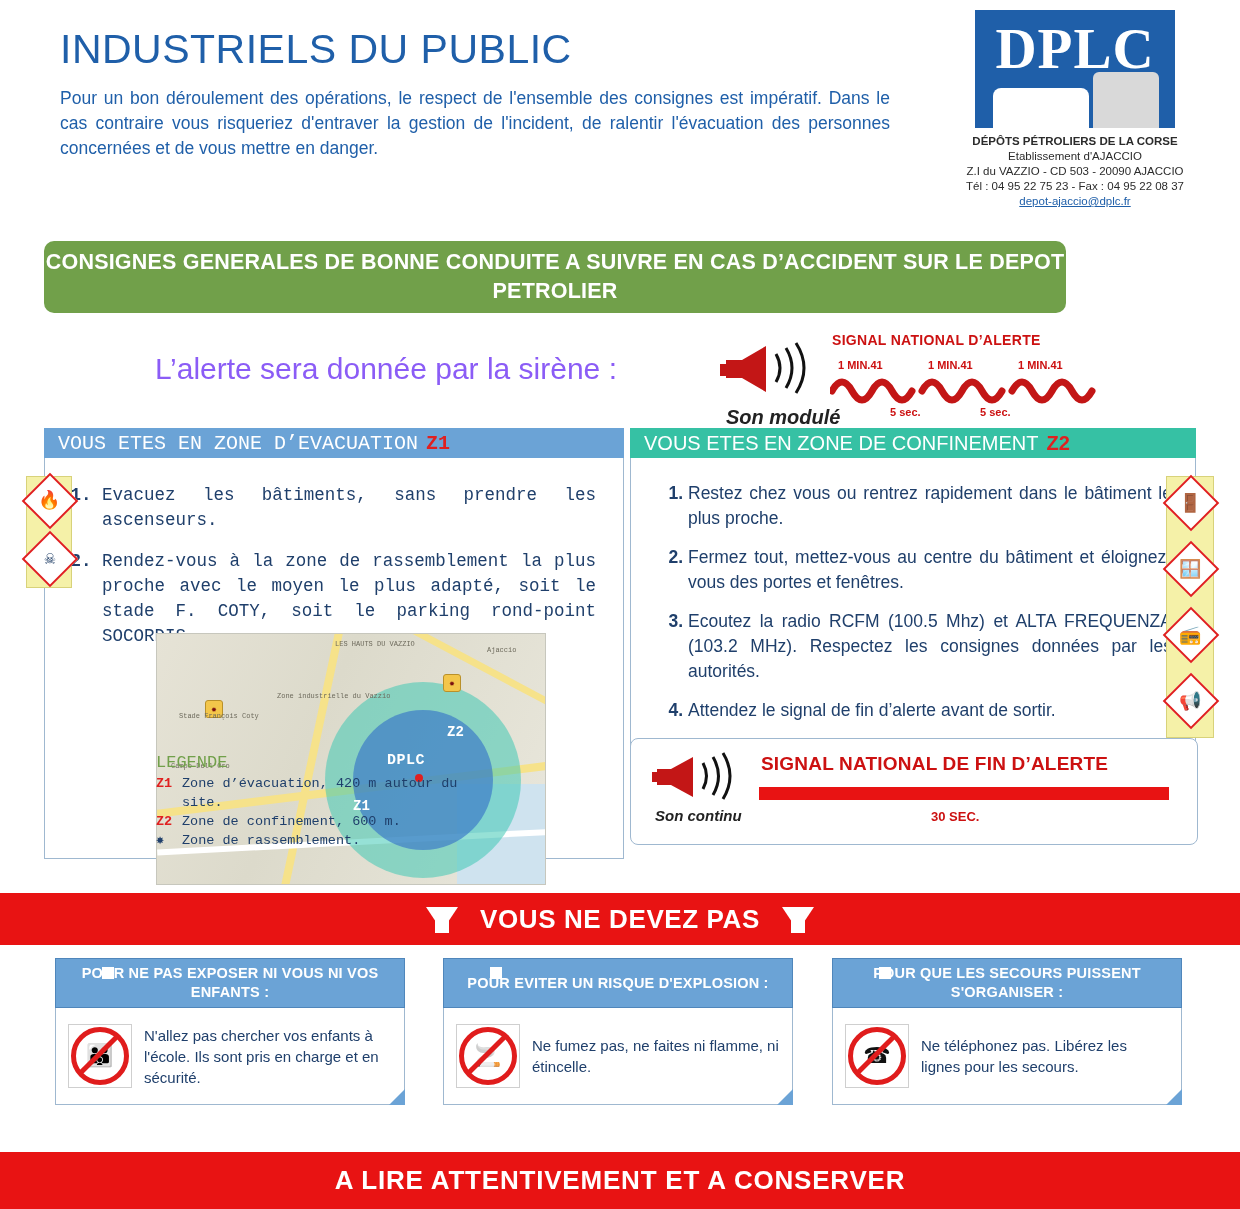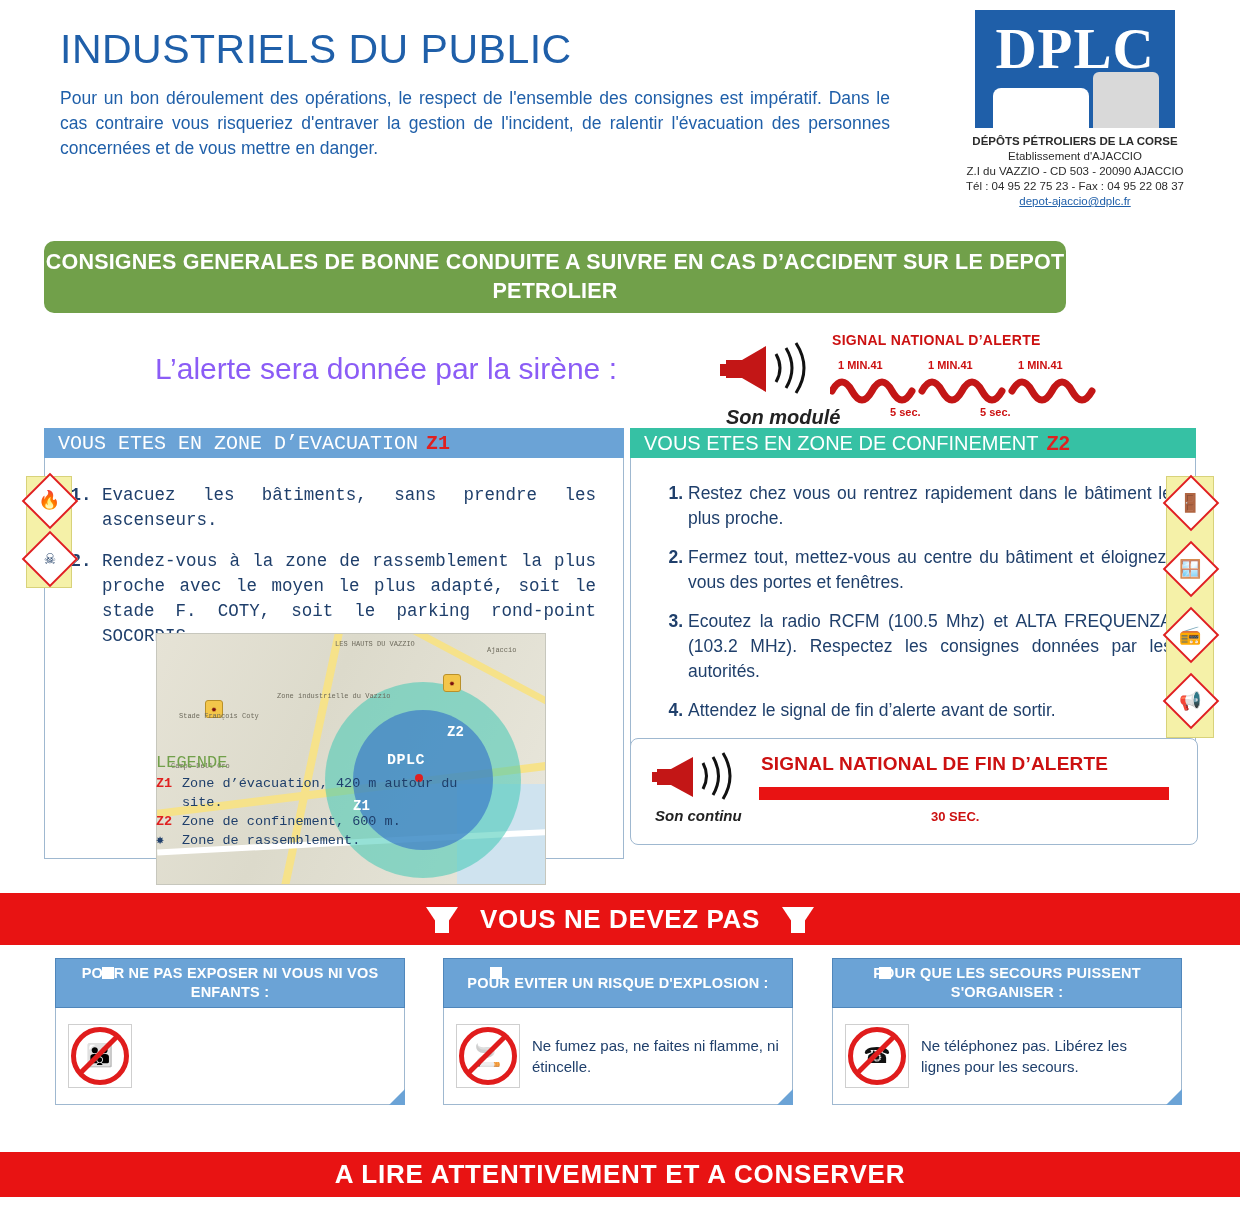--- a/index.html
+++ b/index.html
@@ -230,21 +230,21 @@
     position:absolute;left:-3px;top:19px;width:54px;height:5px;background:#e01c1c;
     transform:rotate(-45deg);
   }
   .fold{
     position:absolute;right:-1px;bottom:-1px;width:0;height:0;
     border-left:16px solid transparent;border-bottom:16px solid #6ba3d6;
   }
 
   
   .bottom-banner{
-    position:absolute;left:0;top:1152px;width:1240px;height:45px;background:#e81313;
+    position:absolute;left:0;top:1152px;width:1240px;height:57px;background:#e81313;
     display:flex;align-items:center;justify-content:center;
   }
   .bottom-banner span{color:#ffffff;font-weight:bold;font-size:26px;letter-spacing:.8px;}
 </style>
 </head>
 <body>
 
 <div class="page">
 
   <div class="header">
@@ -440,20 +440,21 @@
 
     <div class="card c1">
       <div class="card-head">
         <span class="sq"></span>
         <span>POUR NE PAS EXPOSER NI VOUS NI VOS ENFANTS :</span>
       </div>
       <div class="card-body">
         <div class="ban-ico">
           <div class="ban-circle">👪<div class="ban-slash"></div></div>
         </div>
+        <div class="txt">N'allez pas chercher vos enfants à l'école. Ils sont pris en charge et en sécurité.</div>
         <div class="fold"></div>
       </div>
     </div>
 
     <div class="card c2">
       <div class="card-head">
         <span class="sq"></span>
         <span>POUR EVITER UN RISQUE D'EXPLOSION :</span>
       </div>
       <div class="card-body">

